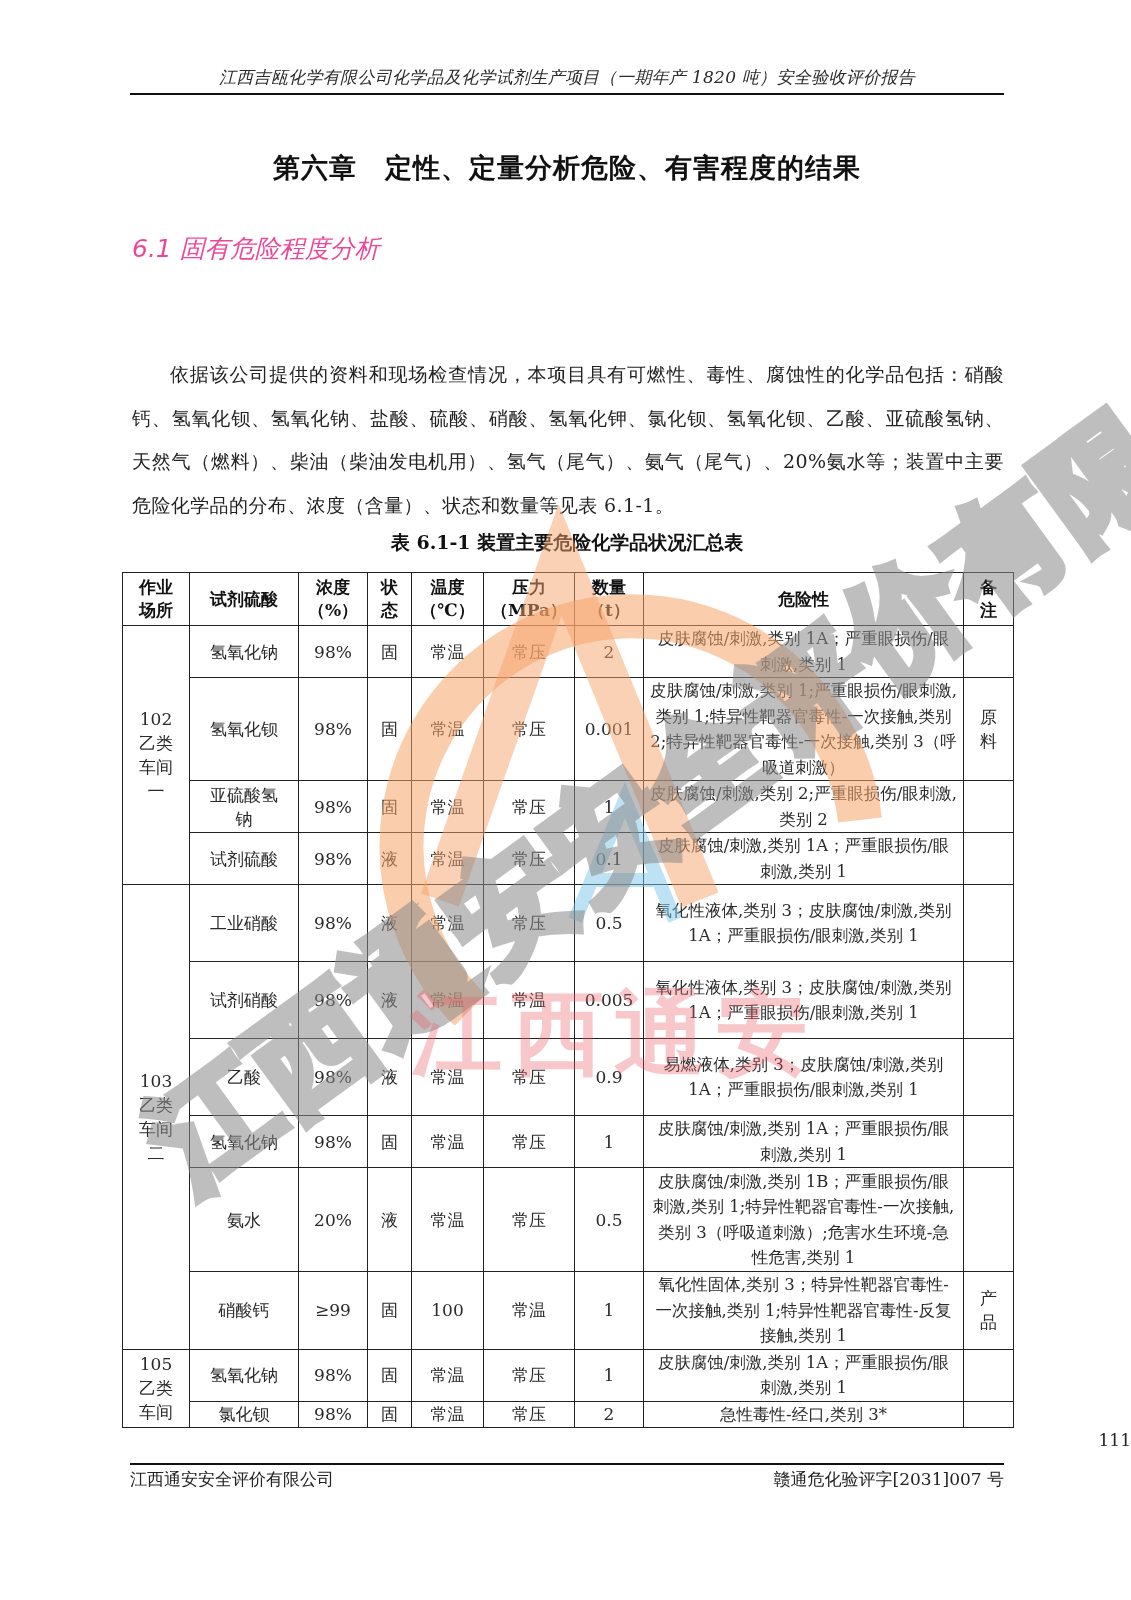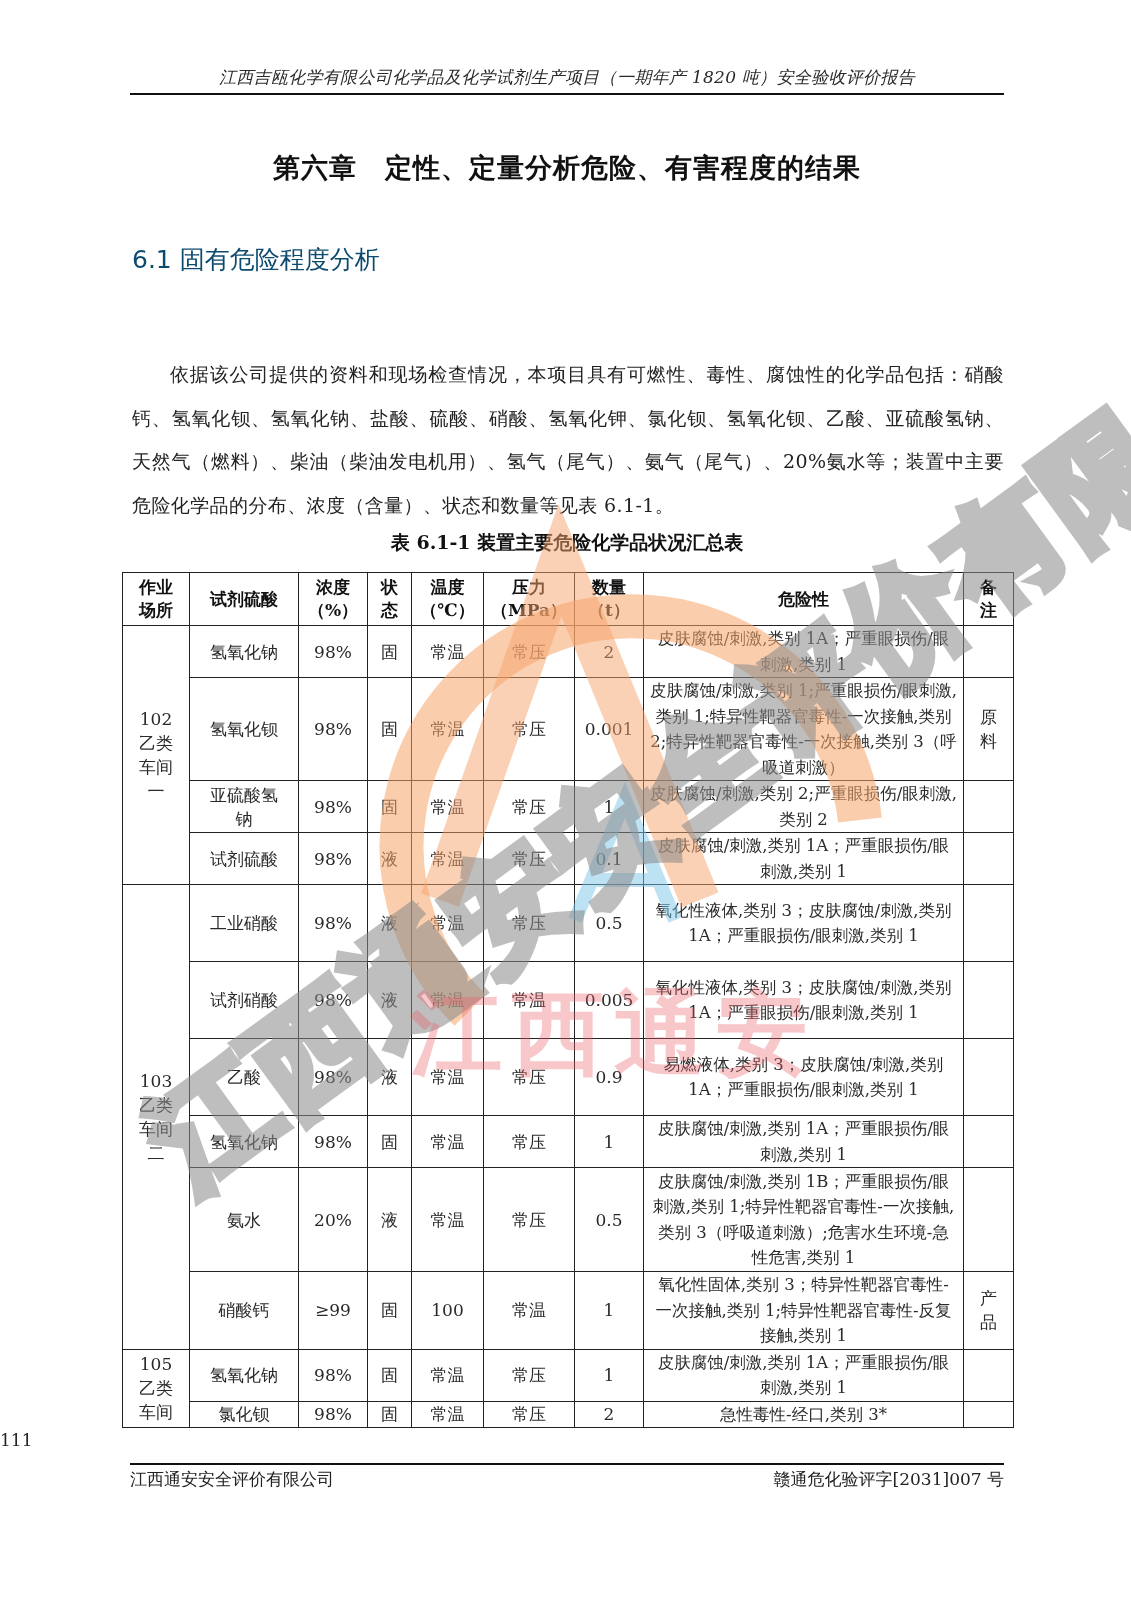--- a/index.html
+++ b/index.html
@@ -15,23 +15,23 @@
       text-align: center; font-size: 17px; color: #2a2a2a; letter-spacing: 0.3px; font-style: italic;
     }
     .header-rule { position: absolute; left: 130px; top: 93px; width: 874px; height: 2px; background: #111; }
 
     .chapter-title {
       position: absolute; left: 130px; top: 150px; width: 874px; text-align: center;
       font-family: "DejaVu Sans", "Liberation Sans", sans-serif;
       font-weight: bold; font-size: 27px; color: #111; letter-spacing: 1px;
     }
     .h2 {
-      position: absolute; left: 132px; top: 243px;
+      position: absolute; left: 132px; top: 232px;
       font-family: "DejaVu Sans", "Liberation Sans", sans-serif;
-      font-size: 25px; color: #0c4a6e;
+      font-size: 25px; color: #ec4899; font-style: italic;
     }
     .h3 {
       position: absolute; left: 132px; top: 308px;
       font-family: "DejaVu Sans", "Liberation Sans", sans-serif;
       font-weight: bold; font-size: 23px; color: #111;
     }
     .body-para {
       position: absolute; left: 132px; top: 353px; width: 872px;
       font-size: 19px; line-height: 43.5px; color: #222; text-align: justify;
       text-indent: 2em; letter-spacing: 0.4px;
@@ -47,21 +47,21 @@
       font-size: 17px; color: #2a2a2a;
     }
     table.hazard th, table.hazard td {
       border: 1px solid #222; text-align: center; vertical-align: middle;
       padding: 0 3px; line-height: 24px;
     }
     table.hazard th { font-weight: bold; font-size: 17px; color: #111; line-height: 23px; }
     table.hazard td.hz { line-height: 25.5px; font-size: 16.5px; padding: 0 6px; }
     table.hazard td.vert { line-height: 24px; }
 
-    .page-number { position: absolute; left: 0; top: 1430px; width: 1131px; text-align: left; font-size: 17px; color: #222; }
+    .page-number { position: absolute; left: 0; top: 1430px; width: 1131px; text-align: right; font-size: 17px; color: #222; }
     .footer-rule { position: absolute; left: 130px; top: 1463px; width: 874px; height: 2px; background: #111; }
     .footer-left { position: absolute; left: 130px; top: 1468px; font-size: 17px; color: #222; }
     .footer-right { position: absolute; right: 127px; top: 1468px; font-size: 17px; color: #222; }
 
     
     .watermark { position: absolute; left: 0; top: 0; width: 1131px; height: 1600px; pointer-events: none; }
   </style>
 </head>
 <body>
 

